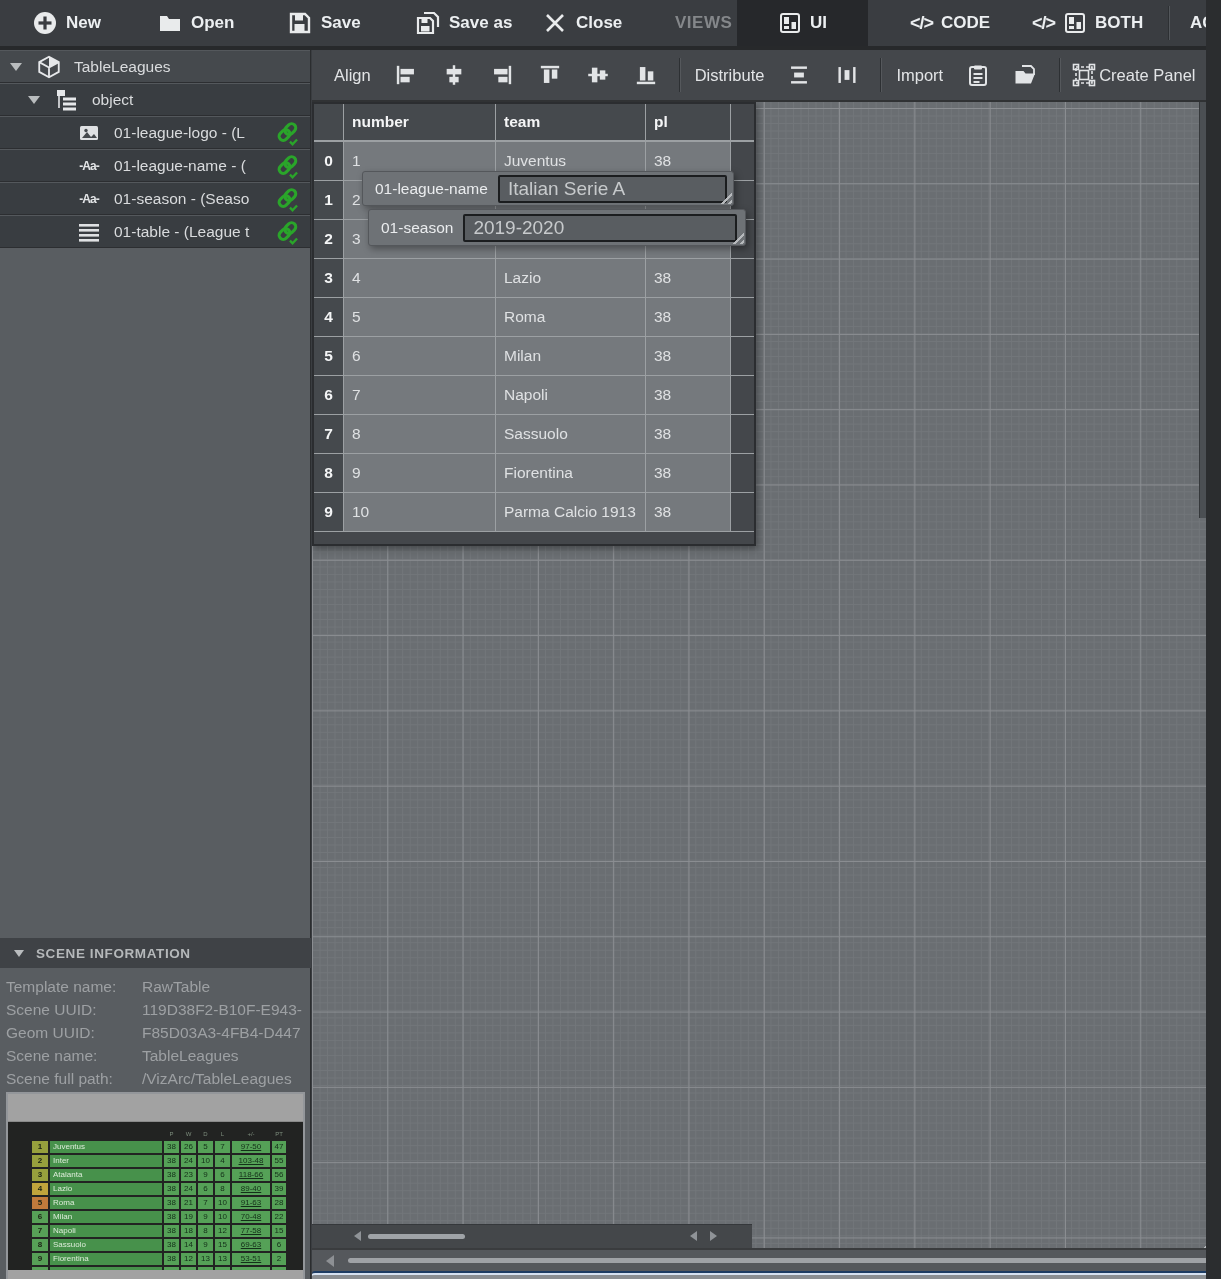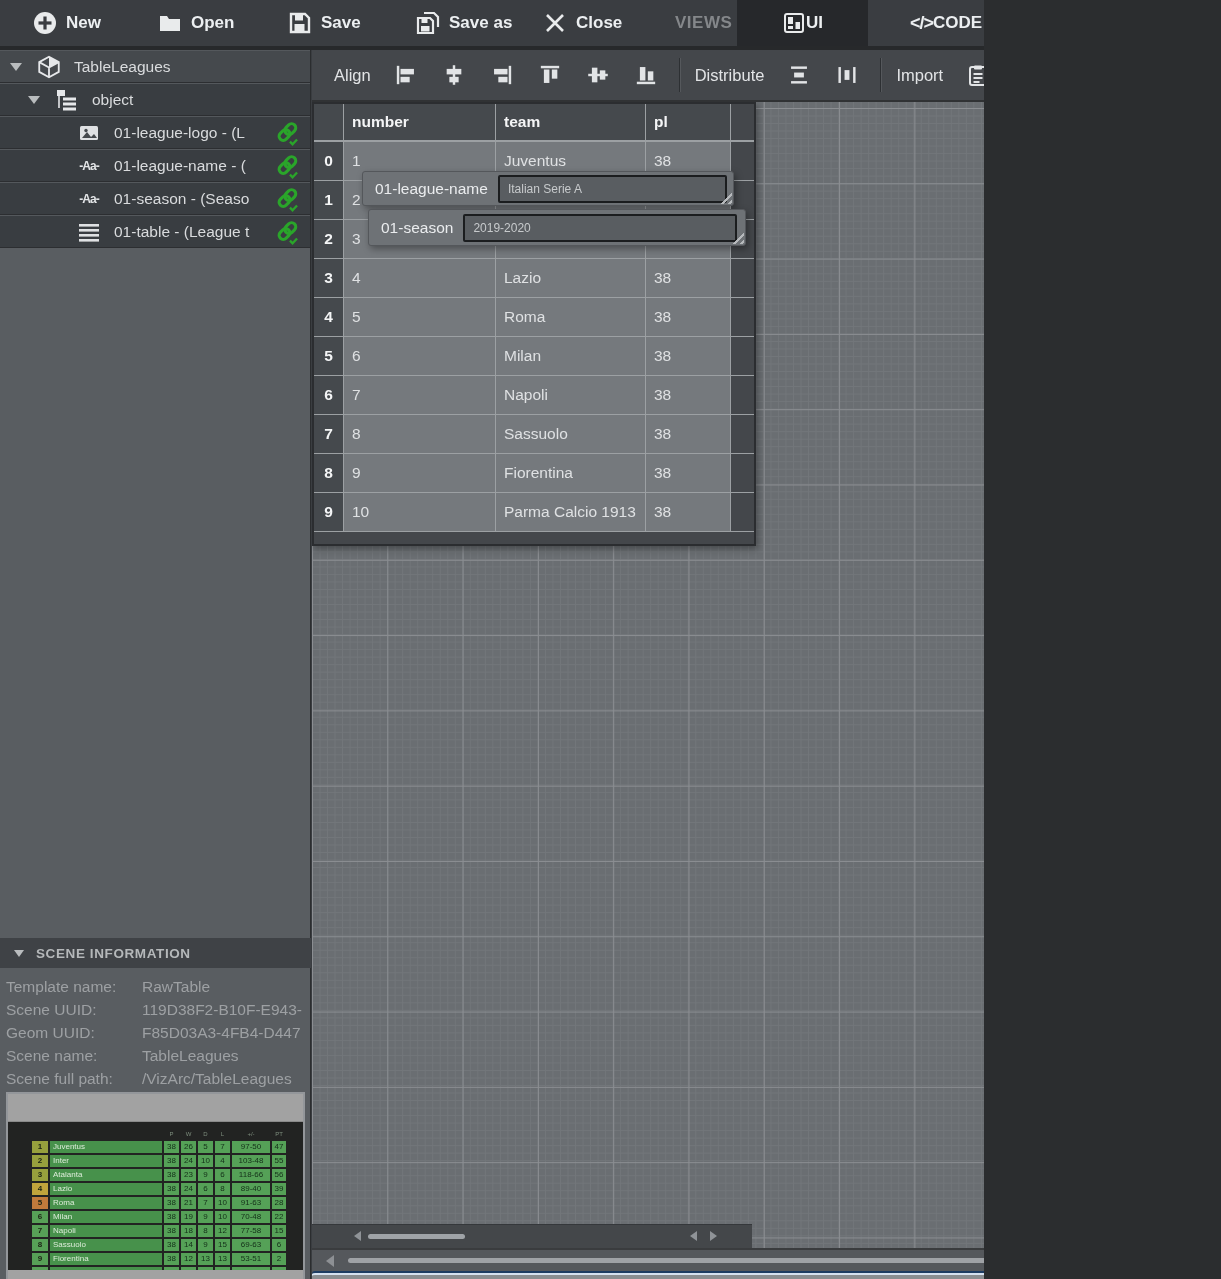--- a/index.html
+++ b/index.html
@@ -1,28 +1,28 @@
 <!DOCTYPE html>
 <html><head>
 <meta charset="utf-8">
 <style>
   html,body{margin:0;padding:0;background:#2b2d2f;}
   *{box-sizing:border-box;font-family:"Liberation Sans", sans-serif;}
-  #app{position:relative;width:984px;height:1279px;overflow:hidden;background:#3a3d41;}
+  #app{position:relative;width:1206px;height:1279px;overflow:hidden;background:#3a3d41;}
 
   
   #topbar{position:absolute;left:0;top:0;width:1221px;height:46px;background:#3a3d41;}
   #topbar-gap{position:absolute;left:0;top:46px;width:1221px;height:4px;background:#27292b;}
   .tb-btn{position:absolute;top:0;height:46px;display:flex;align-items:center;gap:9px;color:#eceff1;
           font-size:17px;font-weight:700;cursor:default;}
   .tb-icon{display:flex;align-items:center;justify-content:center;width:24px;height:24px;}
   .tb-icon svg{display:block;}
   .views-label{position:absolute;top:0;height:46px;display:flex;align-items:center;color:#84878a;
                font-size:17px;font-weight:700;letter-spacing:.5px;}
-  .mode-tab{position:absolute;top:0;height:46px;display:flex;align-items:center;color:#eceff1;
+  .mode-tab{position:absolute;top:0;height:46px;display:flex;align-items:center;gap:8px;color:#eceff1;
             font-size:17px;font-weight:700;padding:0 14px;}
   .mode-tab.active{background:#26282b;}
   .code-glyph{font-weight:700;font-size:18px;letter-spacing:-1px;}
   .tb-divider{position:absolute;top:6px;width:2px;height:34px;background:#2d3033;border-right:1px solid #53575b;}
 
   
   #sidebar{position:absolute;left:0;top:50px;width:311px;height:1229px;background:#595d61;border-right:1px solid #2b2d2f;}
   .tree-row{position:relative;height:33px;display:flex;align-items:center;color:#d9dbdd;font-size:15.5px;
             border-top:1px solid #54585c;border-bottom:1px solid #2c2e31;}
   .tree-root{background:#45494d;}
@@ -48,21 +48,21 @@
   
   #preview{position:absolute;left:6px;top:1042px;width:299px;height:200px;border:2px solid #93969a;background:#a2a2a2;}
   #preview-top{height:28px;background:#a2a2a2;border-bottom:1px solid #8a8a8a;}
   #preview-dark{height:148px;background:#222322;padding:9px 0 0 24px;overflow:hidden;}
   .pv-header{display:flex;gap:2px;height:8px;margin-left:18px;margin-bottom:2px;color:#7d8d7d;font-size:6px;}
   .pv-header span{display:block;text-align:center;}
   .pv-row{display:flex;gap:2px;height:12px;margin-bottom:2px;font-size:8px;line-height:12px;}
   .pv-pos{flex:0 0 16px;text-align:center;color:#1c2414;font-weight:700;}
   .pv-team{flex:0 0 112px;background:#47914b;color:#dcecd9;padding-left:3px;overflow:hidden;white-space:nowrap;}
   .pv-cell{flex:0 0 15px;background:#55a157;color:#143019;text-align:center;overflow:hidden;}
-  .pv-score{flex:0 0 38px;}
+  .pv-score{flex:0 0 38px;text-decoration:underline;}
   .pv-pts{flex:0 0 14px;}
 
   
   #canvas-toolbar{position:absolute;left:312px;top:50px;width:909px;height:52px;background:#44474b;
       border-bottom:2px solid #303234;display:flex;align-items:center;color:#e2e4e6;font-size:16.5px;}
   .ct-label{margin-left:22px;}
   .ct-icon{width:26px;height:26px;margin-left:22px;display:flex;align-items:center;justify-content:center;}
   .ct-icon svg{display:block;}
   .ct-divider{width:2px;height:34px;background:#2d3033;border-right:1px solid #55585c;margin-left:20px;}
 
@@ -81,21 +81,21 @@
   .ch-thumb{position:absolute;left:36px;top:8px;width:1160px;height:5px;border-radius:3px;background:#9fa2a6;}
   #bottom-strip{position:absolute;left:312px;top:1271px;width:909px;height:8px;background:#8a8e92;
       border-top:2px solid #1d3c63;box-shadow:inset 0 2px 0 #d5e1f0;border-radius:3px 3px 0 0;}
 
   
   .widget{position:absolute;background:#6e7276;border:1px solid #54575b;border-radius:3px;
           box-shadow:2px 3px 7px rgba(0,0,0,.35);}
   .w-row{display:flex;align-items:center;height:100%;}
   .w-label{color:#eaecee;font-size:15.5px;padding:0 10px 0 12px;white-space:nowrap;}
   .w-input{flex:1 1 auto;height:28px;background:#595d61;border:2px solid #1b1d1f;color:#c7cacc;
-           font-size:12px;padding:0 8px;border-radius:2px;outline:none;min-width:0;}
+           font-size:19px;padding:0 8px;border-radius:2px;outline:none;min-width:0;}
   .resize-corner{position:absolute;right:1px;bottom:1px;width:15px;height:15px;
       background:repeating-linear-gradient(135deg, transparent 0 3px, #b6b9bc 3px 5px);
       clip-path:polygon(100% 0,100% 100%,0 100%);}
 
   
   #logo-widget{left:508px;top:74px;width:224px;height:182px;}
   #logo-label{color:#f0f1f3;font-size:16px;padding:7px 0 0 10px;}
   #logo-body{position:absolute;left:7px;top:34px;width:209px;height:140px;border:2px solid #2b2d30;
       background-color:#2c2f32;
       background-image:linear-gradient(45deg,#383b3e 25%,transparent 25% 75%,#383b3e 75%),

